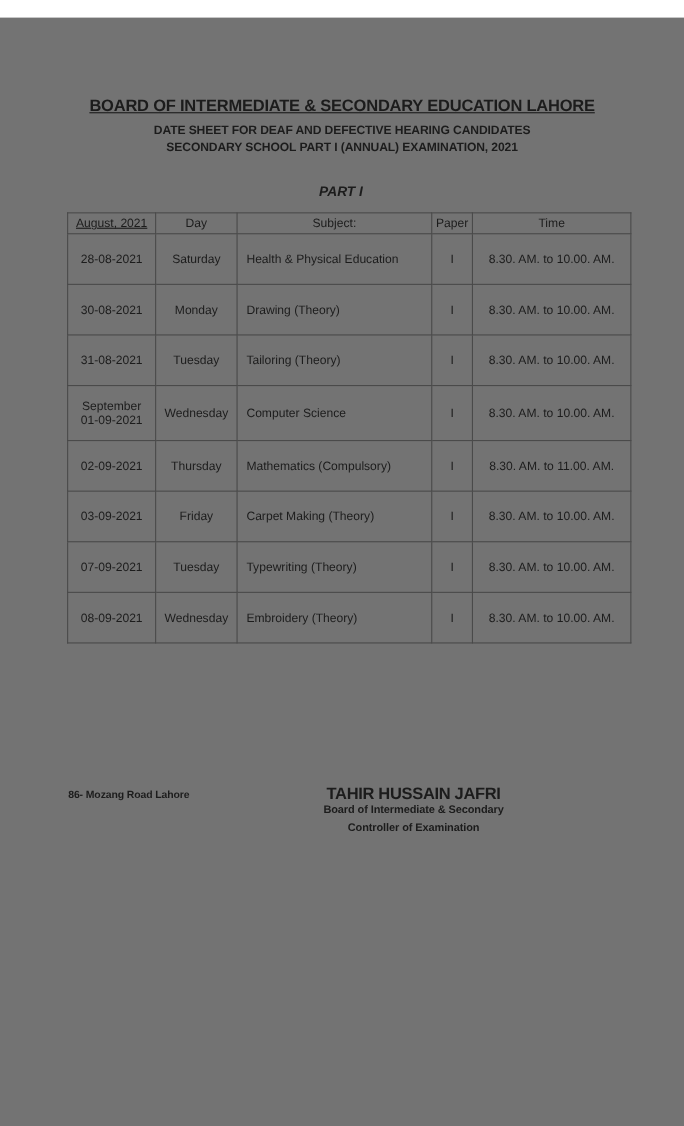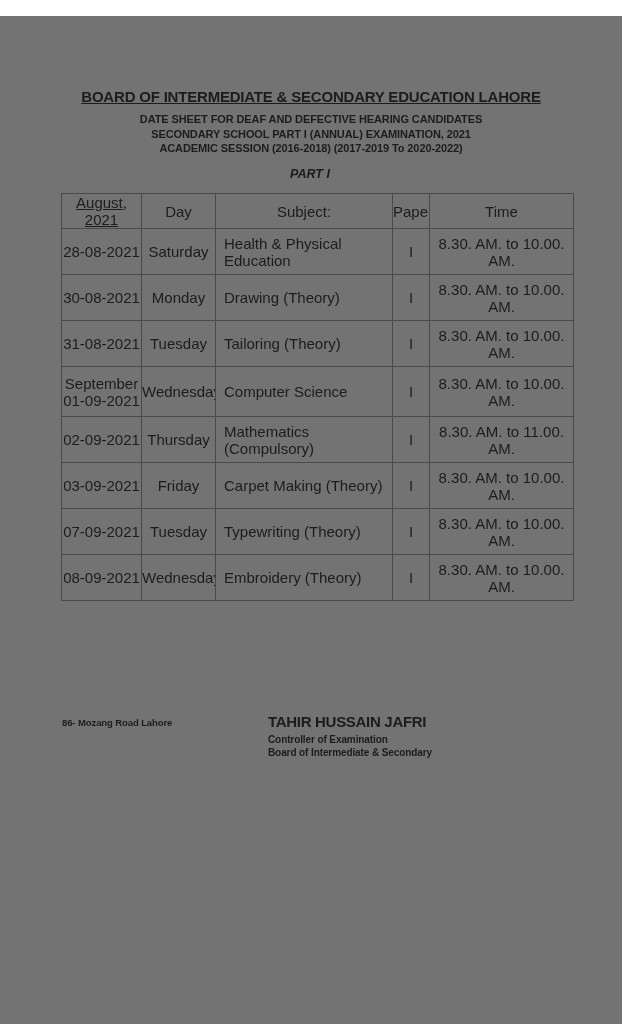--- a/index.html
+++ b/index.html
@@ -48,21 +48,21 @@
     position: absolute;
     top: 177px;
     left: 61px;
     width: 512px;
     border-collapse: collapse;
     table-layout: fixed;
   }
   table.datesheet th,
   table.datesheet td {
     border: 1px solid #4a4a4a;
-    font-size: 15px;
+    font-size: 11px;
     text-align: center;
     vertical-align: middle;
     color: #1c1c1c;
     overflow: hidden;
   }
   table.datesheet th {
     height: 19px;
     font-weight: normal;
   }
   table.datesheet tr.data-row { height: 46px; }
@@ -79,20 +79,21 @@
     left: 62px;
     font-size: 9.5px;
     font-weight: bold;
     letter-spacing: -0.1px;
   }
   .signature-block {
     position: absolute;
     top: 697px;
     left: 268px;
     width: 216px;
+    text-align: center;
   }
   .sig-name {
     font-size: 15px;
     font-weight: bold;
     letter-spacing: -0.3px;
   }
   .sig-line {
     font-size: 10px;
     font-weight: bold;
     line-height: 13px;
@@ -102,21 +103,20 @@
 </style>
 </head>
 <body>
 
 <div class="page">
 
   <div class="doc-header">
     <div class="doc-title">BOARD OF INTERMEDIATE &amp; SECONDARY EDUCATION LAHORE</div>
     <div class="doc-sub">DATE SHEET FOR DEAF AND DEFECTIVE HEARING CANDIDATES</div>
     <div class="doc-sub">SECONDARY SCHOOL PART I (ANNUAL) EXAMINATION, 2021</div>
-    <div class="doc-sub">ACADEMIC SESSION (2016-2018) (2017-2019 To 2020-2022)</div>
   </div>
 
   <div class="part-label">PART I</div>
 
   <table class="datesheet">
     <colgroup>
       <col style="width:80px">
       <col style="width:74px">
       <col style="width:177px">
       <col style="width:37px">
@@ -191,17 +191,17 @@
         <td>I</td>
         <td>8.30. AM. to 10.00. AM.</td>
       </tr>
     </tbody>
   </table>
 
   <div class="footer-address">86- Mozang Road Lahore</div>
 
   <div class="signature-block">
     <div class="sig-name">TAHIR HUSSAIN JAFRI</div>
+    <div class="sig-line">Board of Intermediate &amp; Secondary</div>
     <div class="sig-line first">Controller of Examination</div>
-    <div class="sig-line">Board of Intermediate &amp; Secondary</div>
   </div>
 
 </div>
 
 </body></html>

